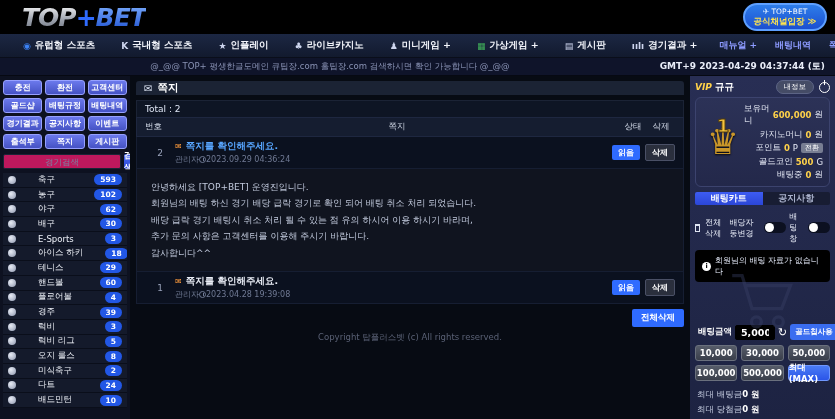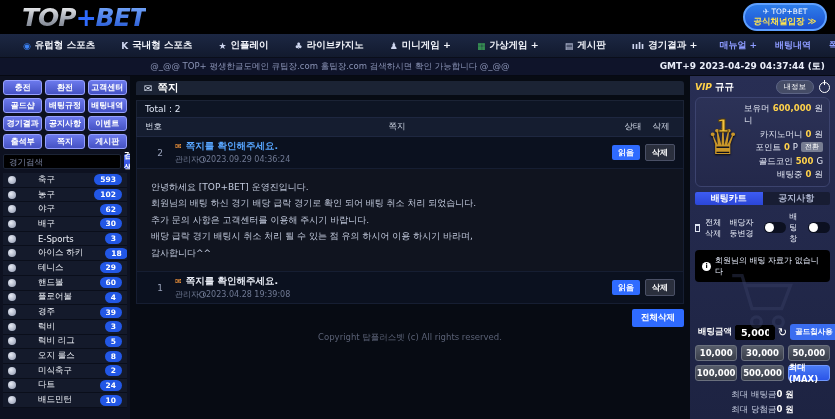--- a/index.html
+++ b/index.html
@@ -34,21 +34,21 @@
 
   
   .content { flex:1; display:flex; overflow:hidden; }
 
   
   .lsb { width:130px; flex:0 0 auto; background:#0d1120; padding:4px 3px 0 3px; display:flex; flex-direction:column; overflow:hidden; }
   .menu-grid { display:grid; grid-template-columns:repeat(3,1fr); gap:3px; }
   .menu-btn { height:15px; border-radius:3px; background:linear-gradient(#6b79ec,#4552c4); border:1px solid #96a0ff;
     color:#fff; font-size:8px; font-weight:bold; display:flex; align-items:center; justify-content:center; cursor:pointer; white-space:nowrap; }
   .search-row { display:flex; gap:3px; margin:5px 0 4px 0; }
-  .search-row input { flex:1; height:15px; background:#000000; border:1px solid #1c2436; border-radius:2px; color:#cfd6e8; font-size:8.5px; padding:0 5px; font-family:inherit; }
+  .search-row input { flex:1; height:15px; background:#be185d; border:1px solid #1c2436; border-radius:2px; color:#cfd6e8; font-size:8.5px; padding:0 5px; font-family:inherit;text-align:center; }
   .search-row input::placeholder { color:#7b85a3; }
   .search-btn { width:32px; height:15px; border-radius:2px; background:linear-gradient(#4a6bf0,#2b46d8); color:#fff; font-size:8.5px; font-weight:bold; display:flex; align-items:center; justify-content:center; cursor:pointer; }
   .sport-list { flex:1; overflow:hidden; }
   .sport-row { height:14.7px; display:flex; align-items:center; gap:22px; padding:0 5px; background:#141a2b; border-bottom:1px solid #0a0e1a; cursor:pointer; }
   .sport-dot { width:8px; height:8px; border-radius:50%; background:radial-gradient(circle at 35% 35%, #e8ecf5, #8d96ad); flex:0 0 auto; }
   .sport-name { font-size:8.5px; color:#eef1f8; white-space:nowrap; }
   .sport-count { margin-left:auto; background:#2257e6; color:#fff; font-size:7.5px; font-weight:bold; border-radius:7px; padding:1px 6px; }
 
   
   .main { flex:1; background:#070b13; padding:5px 6px; display:flex; flex-direction:column; overflow:hidden; }
@@ -85,21 +85,21 @@
   .vip { font-style:italic; font-weight:900; color:#ffd24a; font-size:9px; margin-right:3px; }
   .uname { font-size:9.5px; font-weight:bold; color:#fff; }
   .myinfo { margin-left:auto; background:#454c66; border:1px solid #5c6485; border-radius:8px; color:#fff; font-size:7.5px; padding:1px 7px; cursor:pointer; }
   .power { width:11px; height:11px; border:1.5px solid #fff; border-radius:50%; margin-left:5px; position:relative; cursor:pointer; }
   .power::before { content:""; position:absolute; left:3.5px; top:-3px; width:1.5px; height:5px; background:#fff; }
   .info-card { margin-top:3px; background:linear-gradient(#2c3257,#23284a); border:1px solid #3c436e; border-radius:6px; display:flex; padding:5px 6px; }
   .crown-wrap { width:42px; display:flex; align-items:center; justify-content:center; position:relative; }
   .crown { font-size:36px; color:#c9962a; line-height:1; text-shadow:0 1px 2px #000; }
   .crown-num { position:absolute; font-size:18px; font-weight:900; color:#f5c33b; -webkit-text-stroke:1px #4d3a10; top:12px; }
   .bal-rows { flex:1; display:flex; flex-direction:column; justify-content:center; gap:1.5px; }
-  .bal-row { display:flex; justify-content:flex-end; align-items:flex-start; font-size:8.5px; color:#e6eaf6; gap:3px; }
+  .bal-row { display:flex; justify-content:flex-end; align-items:center; font-size:8.5px; color:#e6eaf6; gap:3px; }
   .bal-val { color:#ffd24a; font-weight:bold; }
   .chip { background:#777d92; border-radius:2px; font-size:7px; padding:0 4px; color:#fff; cursor:pointer; }
   .tabs { display:flex; margin-top:5px; height:19px; }
   .tab { flex:1; display:flex; align-items:center; justify-content:center; font-size:9px; font-weight:bold; cursor:pointer; }
   .tab.active { background:linear-gradient(#3d5cf2,#2b46d8); color:#fff; border-radius:2px 0 0 2px; }
   .tab.inactive { background:#181d33; color:#aab2cc; border-radius:0 2px 2px 0; }
   .ctrl-row { display:flex; align-items:center; margin-top:6px; font-size:8px; color:#e6eaf6; gap:3px; }
   .trash { width:7px; height:8px; border:1px solid #dfe4f2; border-top:2px solid #dfe4f2; display:inline-block; margin-right:2px; }
   .toggle { width:22px; height:11px; background:#0c1020; border-radius:6px; position:relative; cursor:pointer; flex:0 0 auto; }
   .toggle::before { content:""; position:absolute; left:1px; top:1px; width:9px; height:9px; border-radius:50%; background:#fff; }
@@ -111,21 +111,21 @@
   .amt-row { display:flex; align-items:center; gap:3px; margin-top:2px; }
   .coin { width:9px; height:9px; border-radius:50%; background:radial-gradient(circle at 35% 35%, #ffe9a0, #d9a92f); }
   .amt-label { font-size:8.5px; font-weight:bold; color:#fff; white-space:nowrap; }
   .amt-row input { flex:1; width:40px; height:15px; background:#000; border:1px solid #000; border-radius:2px; color:#fff; font-size:9.5px; font-weight:bold; text-align:right; padding:0 5px; font-family:inherit; }
   .refresh { color:#fff; font-size:11px; cursor:pointer; line-height:1; }
   .gold-btn { background:#3a6df0; border-radius:3px; color:#fff; font-size:7.5px; font-weight:bold; padding:3px 5px; cursor:pointer; white-space:nowrap; }
   .quick-grid { display:grid; grid-template-columns:repeat(3,1fr); gap:4px; margin-top:5px; }
   .qbtn { height:16px; border-radius:3px; background:linear-gradient(#575d6a,#393e4a); border:1px solid #6a707d; color:#fff; font-size:8.5px; font-weight:bold; display:flex; align-items:center; justify-content:center; cursor:pointer; }
   .qbtn.max { background:linear-gradient(#4a7bf5,#2b55e8); border-color:#6f97ff; }
   .stats { margin-top:6px; }
-  .stat-row { display:flex; justify-content:center; font-size:8.5px; color:#c4cbdf; padding:1.5px 2px; }
+  .stat-row { display:flex; justify-content:flex-start; font-size:8.5px; color:#c4cbdf; padding:1.5px 2px; }
   .stat-val { color:#fff; font-weight:bold; }
 </style>
 </head>
 <body>
 
 <div class="screen">
 
   <div class="topbar">
     <div class="logo"><span class="t">TOP</span><span class="p">+</span><span class="b">BET</span></div>
     <div class="channel-btn">
@@ -320,22 +320,22 @@
             </div>
         </div>
         <span class="badge read">읽음</span>
         <span class="badge del">삭제</span>
       </div>
 
       <div class="msg-body">
 
       <div>안녕하세요 [TOP+BET] 운영진입니다.</div>
           <div>회원님의 배팅 하신 경기 배당 급락 경기로 확인 되어 배팅 취소 처리 되었습니다.</div>
+          <div>배당 급락 경기 배팅시 취소 처리 될 수 있는 점 유의 하시어 이용 하시기 바라며,</div>
           <div>추가 문의 사항은 고객센터를 이용해 주시기 바랍니다.</div>
-          <div>배당 급락 경기 배팅시 취소 처리 될 수 있는 점 유의 하시어 이용 하시기 바라며,</div>
           <div>감사합니다^^</div>
         </div>
 
       <div class="msg-row">
         <span class="msg-no">1</span>
         <div class="msg-main">
           <div class="msg-title white">
               <span class="mico">✉</span>
               <span>쪽지를 확인해주세요.</span>
             </div>

